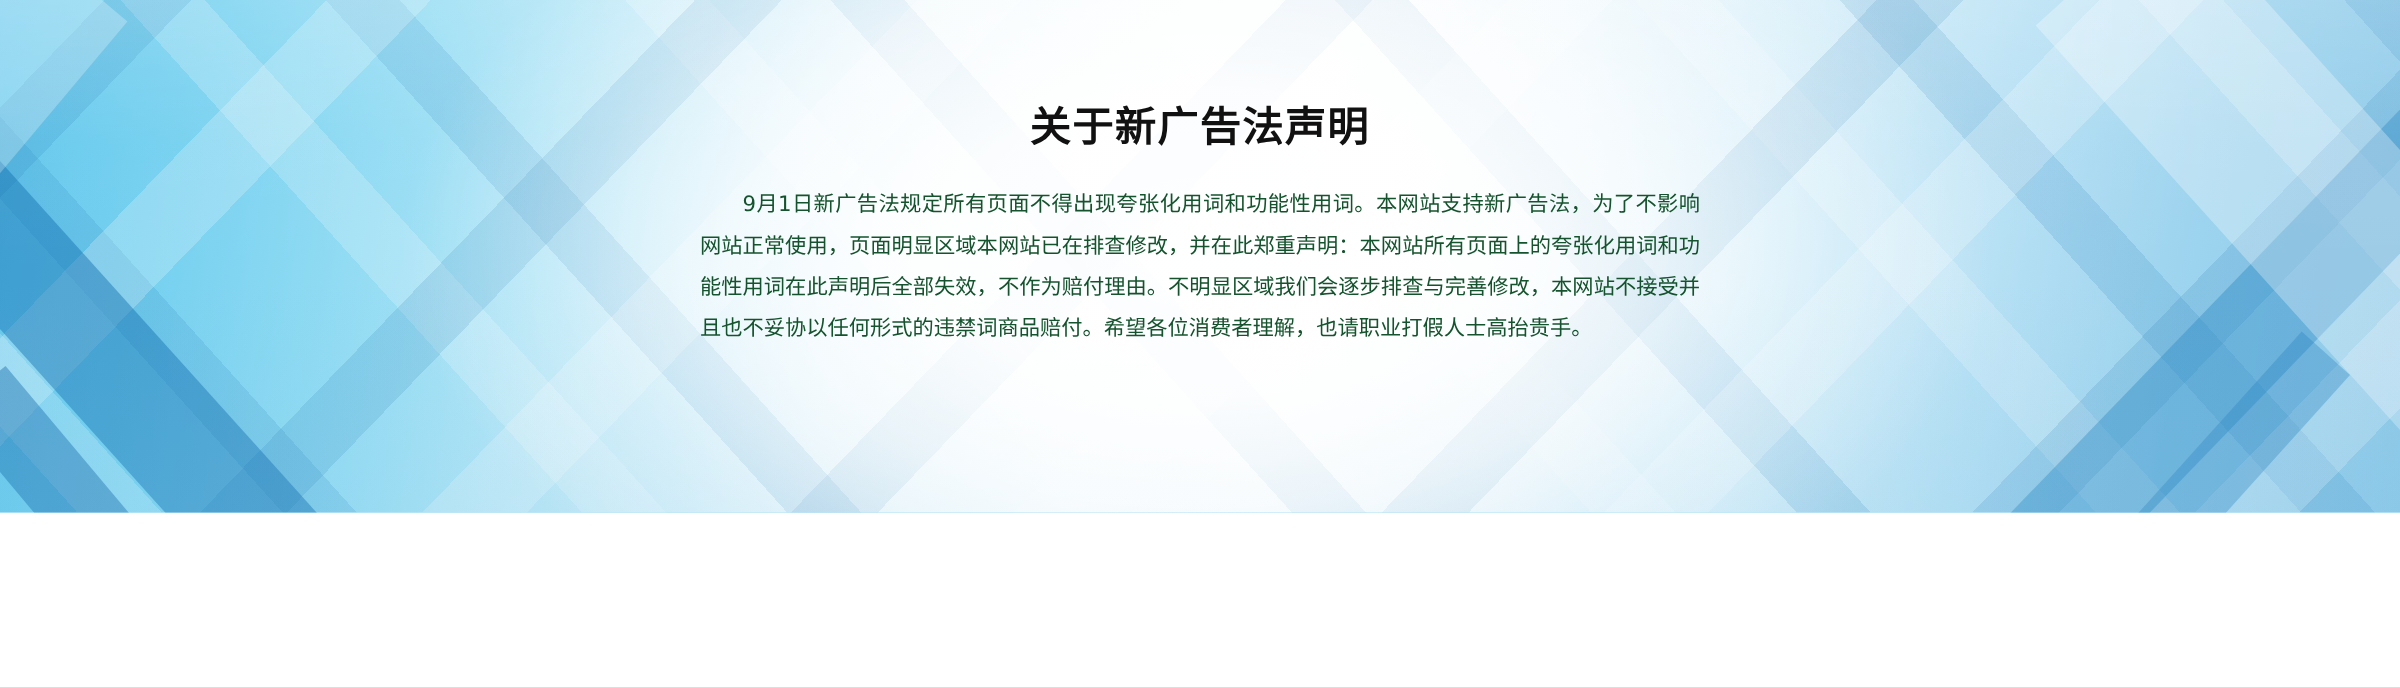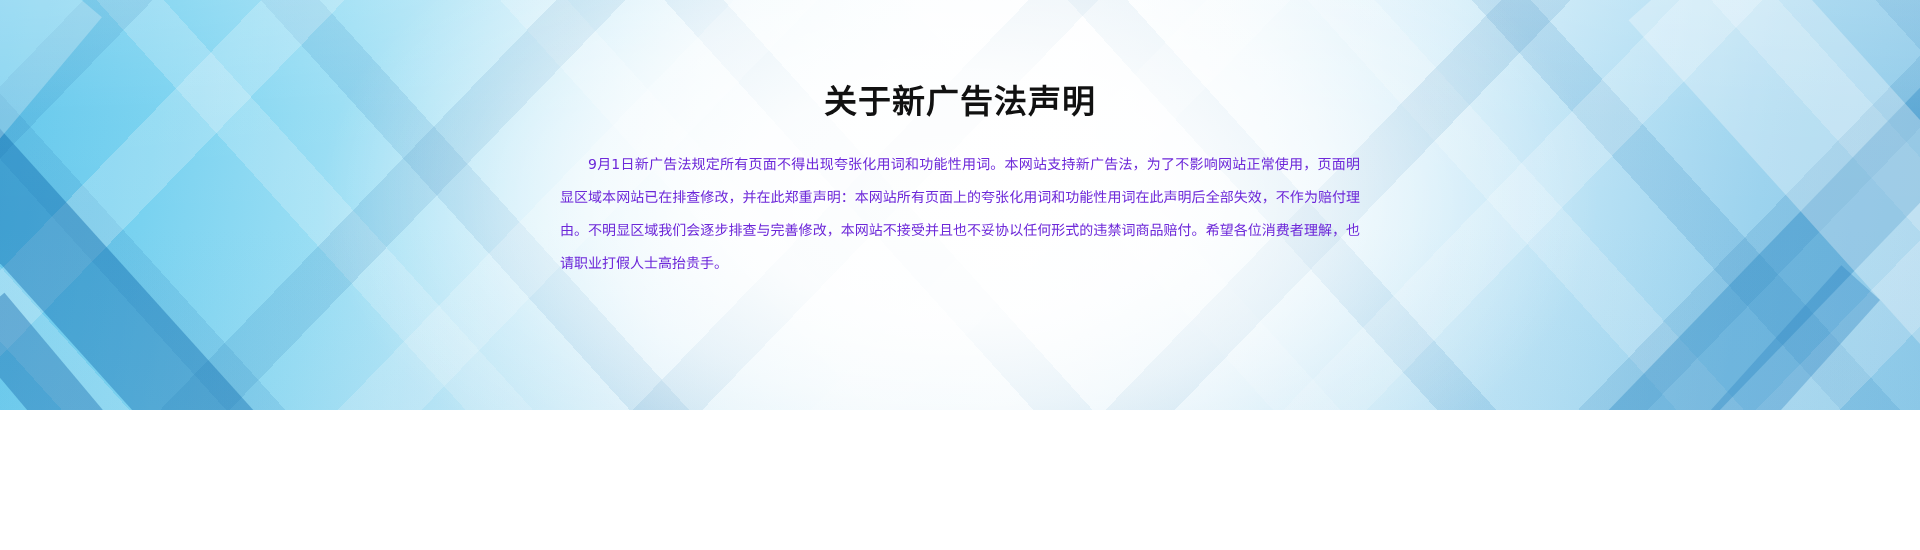--- a/index.html
+++ b/index.html
@@ -163,23 +163,23 @@
     text-align: center;
     font-size: 33px;
     font-weight: bold;
     letter-spacing: 1px;
     line-height: 1.2;
     color: #111;
   }
 
   .body-paragraph {
     margin: 0;
-    font-size: 14px;
+    font-size: 17px;
     line-height: 33px;
-    color: #6d28d9;
+    color: #14532d;
     text-align: justify;
     text-justify: inter-ideograph;
   }
 
   #paragraph-main {
     text-indent: 2em;
   }
   #paragraph-note {
     text-indent: 0;
   }

